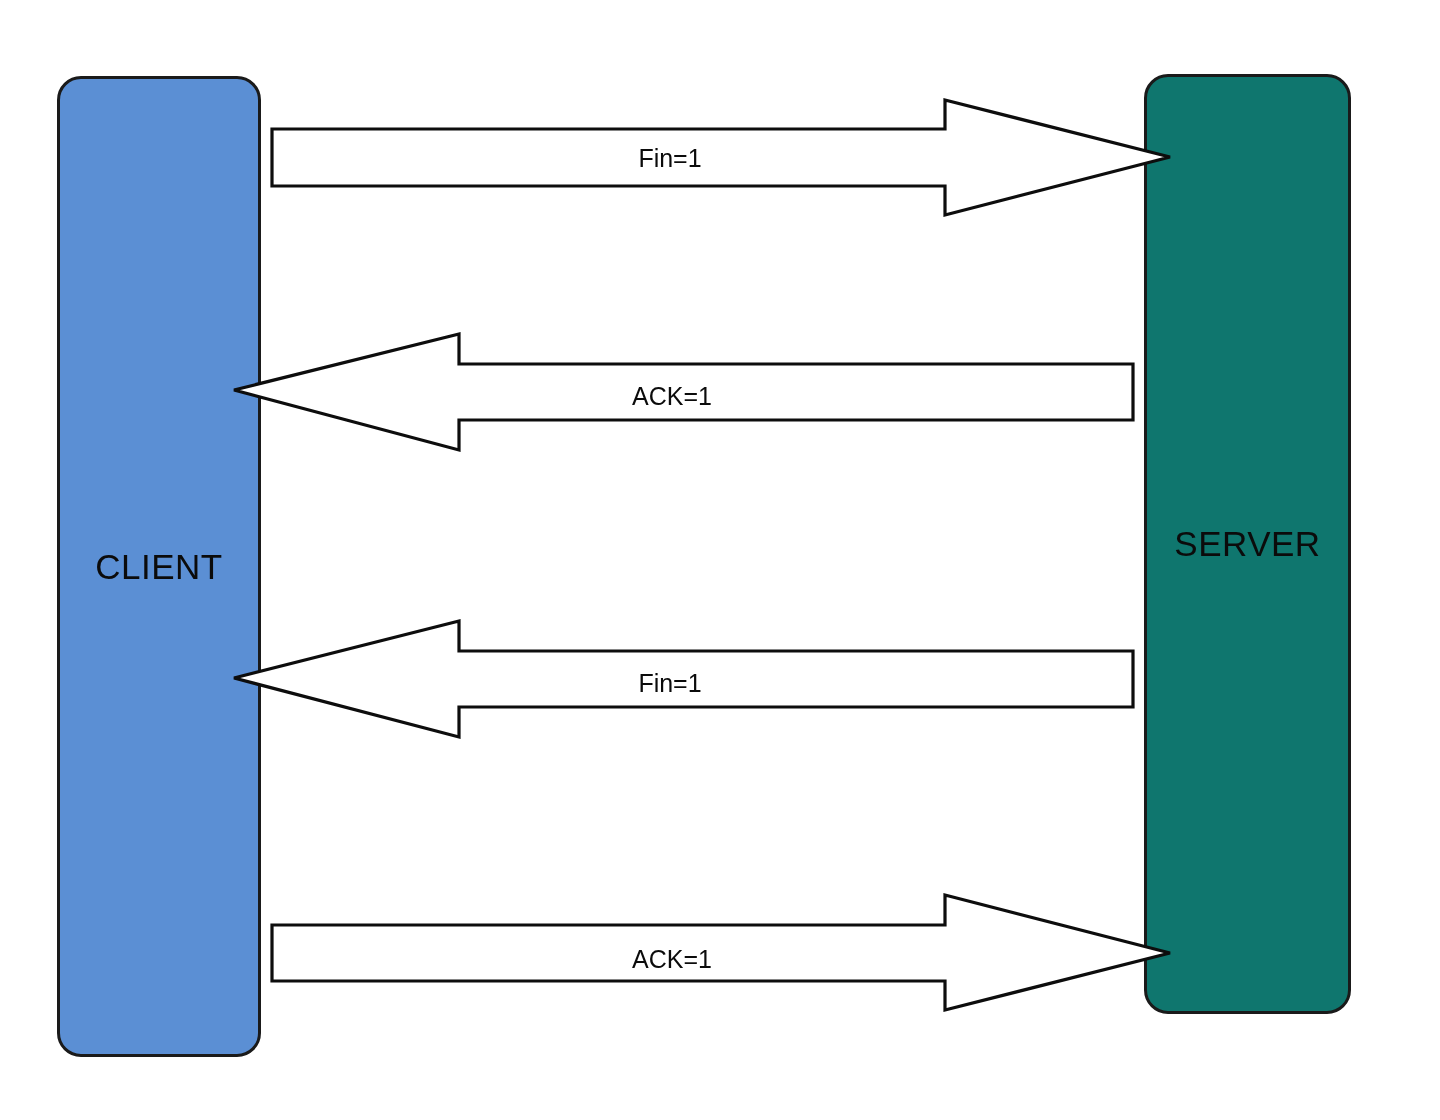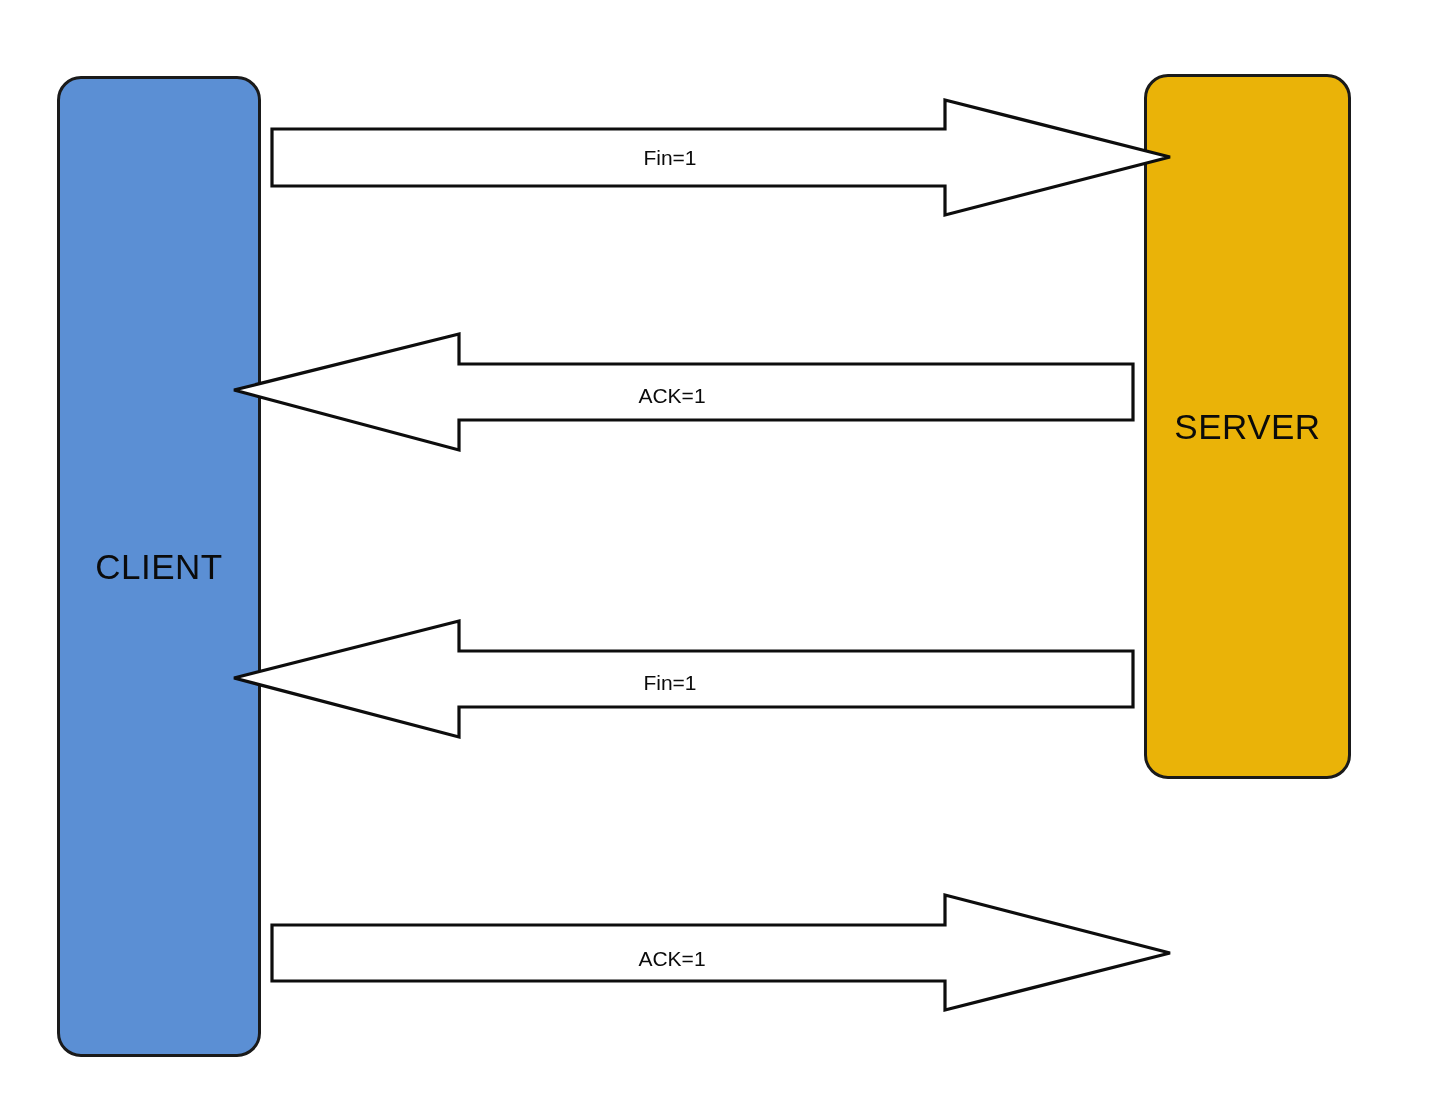--- a/index.html
+++ b/index.html
@@ -37,40 +37,40 @@
     left: 57px;
     top: 76px;
     width: 204px;
     height: 981px;
     background: #5B8FD4;
   }
   #server-box {
     left: 1144px;
     top: 74px;
     width: 207px;
-    height: 705px;
-    background: #eab308;
+    height: 940px;
+    background: #0f766e;
   }
   .arrow-layer {
     position: absolute;
     left: 0;
     top: 0;
     width: 1440px;
     height: 1120px;
   }
   .arrow-shape {
     fill: #ffffff;
     stroke: #0d0d0d;
     stroke-width: 3.2;
     stroke-linejoin: miter;
   }
   .arrow-text {
     position: absolute;
     transform: translate(-50%, -50%);
-    font-size: 21px;
+    font-size: 25px;
     color: #0b0b0b;
     font-family: "Liberation Sans", "DejaVu Sans", sans-serif;
     white-space: nowrap;
   }
   #watermark {
     position: absolute;
     right: 48px;
     bottom: 18px;
     font-size: 50px;
     color: rgba(255,255,255,0.82);

